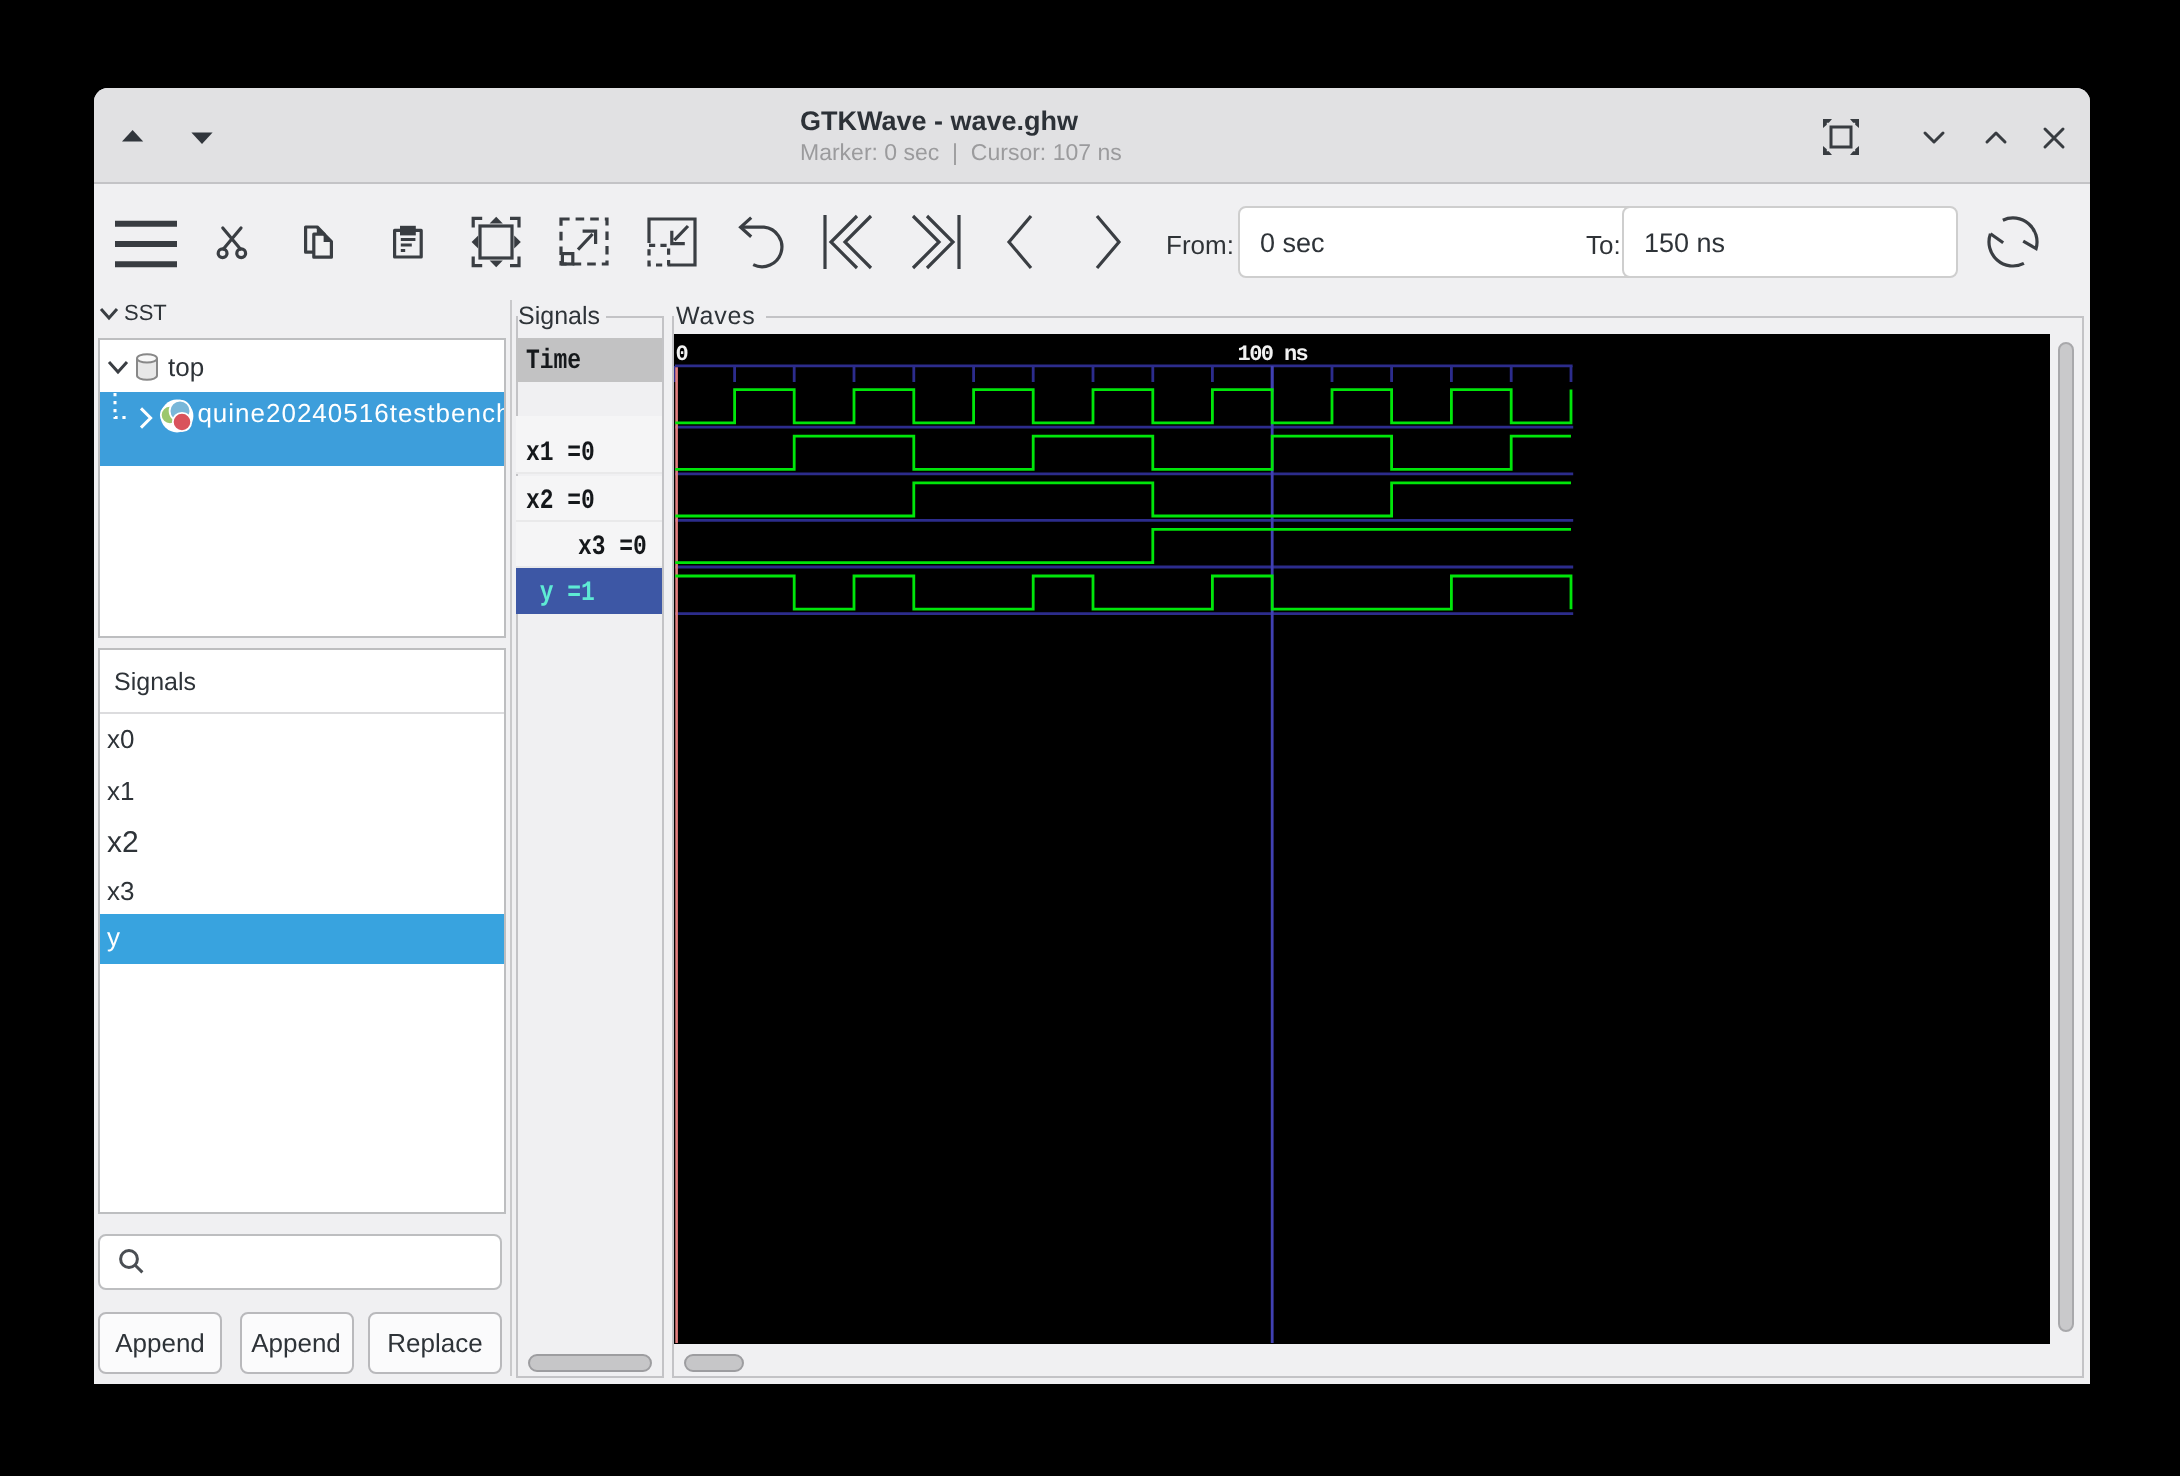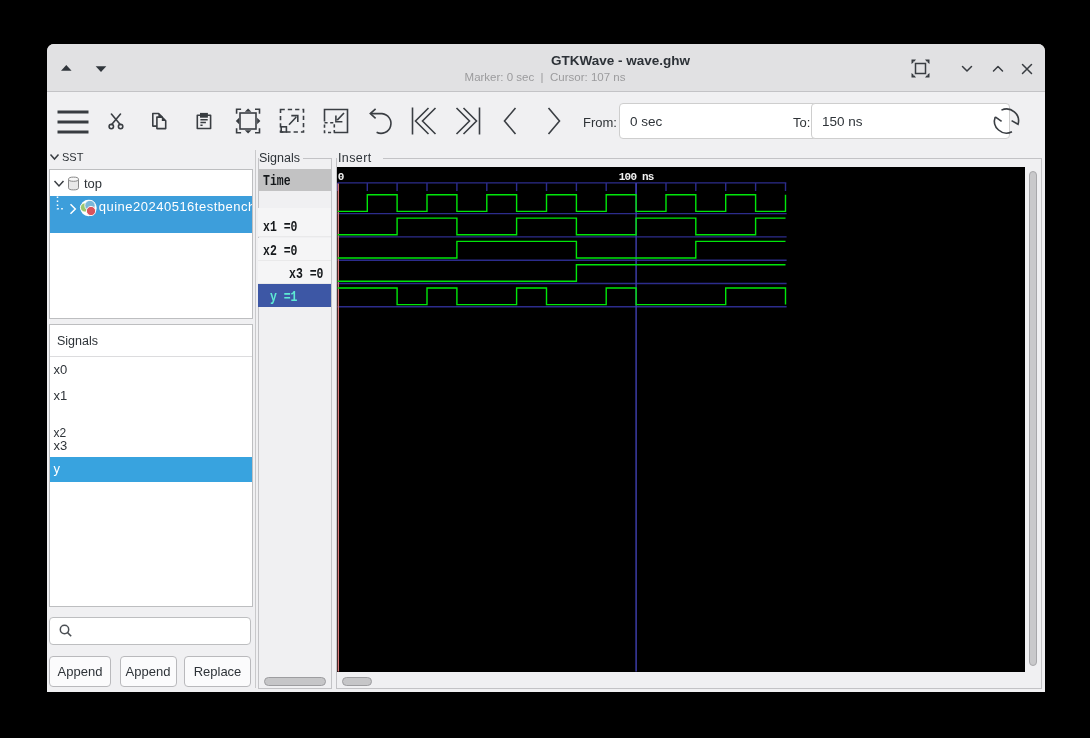--- a/index.html
+++ b/index.html
@@ -1,22 +1,22 @@
 <!DOCTYPE html>
 <html><head>
 <meta charset="utf-8">
 <style>
 html,body{margin:0;padding:0;background:#000;width:1090px;height:738px;overflow:hidden;}
 *{box-sizing:border-box;}
 body{font-family:"Liberation Sans",sans-serif;position:relative;}
 .abs{position:absolute;}
 #win{left:47px;top:44px;width:998px;height:648px;background:#f0f0f2;border-radius:7px 7px 0 0;}
 #titlebar{left:47px;top:44px;width:998px;height:48px;background:#e1e1e3;border-bottom:1px solid #c3c3c6;border-radius:7px 7px 0 0;}
-#title{left:400px;top:53px;width:290px;text-align:right;font-size:13.5px;font-weight:bold;color:#2c3137;}
-#subtitle{left:400px;top:71px;width:290px;text-align:center;font-size:11.5px;color:#9b9b9d;}
+#title{left:400px;top:53px;width:290px;text-align:left;font-size:13.5px;font-weight:bold;color:#2c3137;}
+#subtitle{left:400px;top:71px;width:290px;text-align:left;font-size:11.5px;color:#9b9b9d;}
 .ticon{stroke:#383c41;fill:none;stroke-width:1.5;}
 .tb{stroke:#3a3e43;fill:none;stroke-width:1.6;}
 input.tbx{position:absolute;height:36px;border:1px solid #cecece;border-radius:4px;background:#fff;font-family:"Liberation Sans",sans-serif;font-size:13.5px;color:#2e3338;padding:0 0 0 10px;outline:none;}
 .lbl{font-size:13px;color:#2f3337;}
 .whitebox{background:#fff;border:1px solid #bdbec0;}
 .btn{position:absolute;top:656px;height:31px;background:#fbfbfc;border:1px solid #b9b9bc;border-radius:4px;font-size:13px;color:#2e3338;text-align:center;line-height:29px;}
 .mrow{position:absolute;left:258px;width:73px;height:23.3px;color:#15181b;line-height:23.3px;background:#f5f5f6;border-bottom:1px solid #e9e9ea;}
 .mrow span{display:inline-block;font-family:"Liberation Mono",monospace;font-weight:bold;font-size:14px;transform:scaleX(0.82);transform-origin:0 50%;margin-left:4.5px;white-space:pre;}
 </style>
 </head>
@@ -114,21 +114,21 @@
 <path d="M409.5 8 L422.5 21 L409.5 34"></path>
 </g>
 
 <path class="tb" d="M468.5 8 L457.5 21 L468.5 34"></path>
 
 <path class="tb" d="M501.5 8 L512.5 21 L501.5 34"></path>
 </svg>
 <div class="abs lbl" style="left:583px;top:115px;">From:</div>
 <input class="tbx" style="left: 619px; top: 103px; width: 202px;" value="0 sec">
 <div class="abs lbl" style="left:793px;top:115px;">To:</div>
-<input class="tbx" style="left: 811px; top: 103px; width: 199px;" value="150 ns">
+<input class="tbx" style="left: 811px; top: 103px; width: 168px;" value="150 ns">
 
 <svg class="abs" style="left:990px;top:105px" width="33" height="33" viewBox="0 0 33 33">
 <g class="tb" stroke-width="1.5">
 <path d="M11.43 5.12 A12 12 0 0 1 28.04 19.31 L21.6 15.6"></path>
 <path d="M5.22 11.9 A12 12 0 0 0 21.95 26.69"></path>
 <path d="M5.22 11.9 L11.6 16.4"></path>
 </g>
 </svg>
 
 <svg class="abs" style="left:49px;top:151px" width="12" height="12" viewBox="0 0 12 12">
@@ -160,21 +160,21 @@
     <circle cx="12" cy="13" r="4.6" fill="#d9535c" stroke="#fff" stroke-width="0.9"></circle>
   </svg>
   <div class="abs" style="left:48.7px;top:3.5px;font-size:13px;letter-spacing:0.5px;color:#fff;white-space:nowrap;">quine20240516testbench</div>
 </div>
 
 <div class="abs whitebox" style="left:49px;top:324px;width:204px;height:283px;"></div>
 <div class="abs" style="left:57px;top:334px;font-size:12.5px;color:#2e3338;">Signals</div>
 <div class="abs" style="left:50px;top:356px;width:202px;height:1px;background:#dcdcde;"></div>
 <div class="abs" style="left:53.5px;top:362px;font-size:13px;color:#2e3338;">x0</div>
 <div class="abs" style="left:53.5px;top:387.5px;font-size:13px;color:#2e3338;">x1</div>
-<div class="abs" style="left:53.5px;top:413px;font-size:12px;color:#2e3338;margin-top:13px;">x2</div>
+<div class="abs" style="left:53.5px;top:413px;font-size:15px;color:#2e3338;">x2</div>
 <div class="abs" style="left:53.5px;top:438px;font-size:13px;color:#2e3338;">x3</div>
 <div class="abs" style="left:50px;top:457.3px;width:202px;height:24.4px;background:#38a3df;color:#fff;font-size:13px;line-height:24px;padding-left:3.5px;">y</div>
 
 <div class="abs" style="left:49px;top:617px;width:202px;height:28px;background:#fff;border:1px solid #bdbec0;border-radius:4px;"></div>
 <svg class="abs" style="left:58px;top:623px" width="16" height="16" viewBox="0 0 16 16">
 <circle cx="6.5" cy="6.5" r="4.2" stroke="#4a4e53" stroke-width="1.5" fill="none"></circle>
 <path d="M9.6 9.6 L13.2 13.2" stroke="#4a4e53" stroke-width="1.5"></path>
 </svg>
 
 <div class="btn" style="left:49px;width:62px;">Append</div>
@@ -190,21 +190,21 @@
 <div class="abs" style="left:257.5px;top:688px;width:74px;height:1px;background:#c3c3c6;"></div>
 <div class="mrow" style="top:168.5px;height:22.4px;line-height:22.4px;background:#c2c2c3;border-bottom:none;"><span>Time</span></div>
 <div class="mrow" style="top:208px;"><span>x0 =0</span></div>
 <div class="mrow" style="top:214.2px;"><span>x1 =0</span></div>
 <div class="mrow" style="top:237.5px;"><span>x2 =0</span></div>
 <div class="mrow" style="top:260.8px;text-align:right;"><span>x3 =0</span></div>
 <div class="mrow" style="top:284.1px;background:#3d57a5;color:#5eead4;border-bottom:none;"><span> y =1</span></div>
 
 <div class="abs" style="left:264px;top:676.5px;width:62px;height:9px;background:#c6c6c8;border:1px solid #9d9da0;border-radius:5px;"></div>
 
-<div class="abs" style="left:338px;top:151px;font-size:12.5px;letter-spacing:0.4px;color:#2e3338;">Insert</div>
+<div class="abs" style="left:338px;top:151px;font-size:12.5px;letter-spacing:0.4px;color:#2e3338;">Waves</div>
 <div class="abs" style="left:383px;top:158px;width:658px;height:1px;background:#c3c3c6;"></div>
 <div class="abs" style="left:335.5px;top:158px;width:1px;height:531px;background:#c3c3c6;"></div>
 <div class="abs" style="left:1041px;top:158px;width:1px;height:531px;background:#c3c3c6;"></div>
 <div class="abs" style="left:335.5px;top:688px;width:706px;height:1px;background:#c3c3c6;"></div>
 
 <svg class="abs" style="left:337px;top:167px;background:#000;" width="688" height="505" viewBox="337 167 688 505">
 
 <g stroke="#2c2c8c" stroke-width="1.4" fill="none">
 <path d="M337.5 182.9 H786.3"></path>
 <path d="M337.4 183 V191 M367.3 183 V191 M397.1 183 V191 M427.0 183 V191 M456.9 183 V191 M486.8 183 V191 M516.6 183 V191 M546.5 183 V191 M576.4 183 V191 M606.2 183 V191 M666.0 183 V191 M695.8 183 V191 M725.7 183 V191 M755.6 183 V191 M785.5 183 V191"></path>

